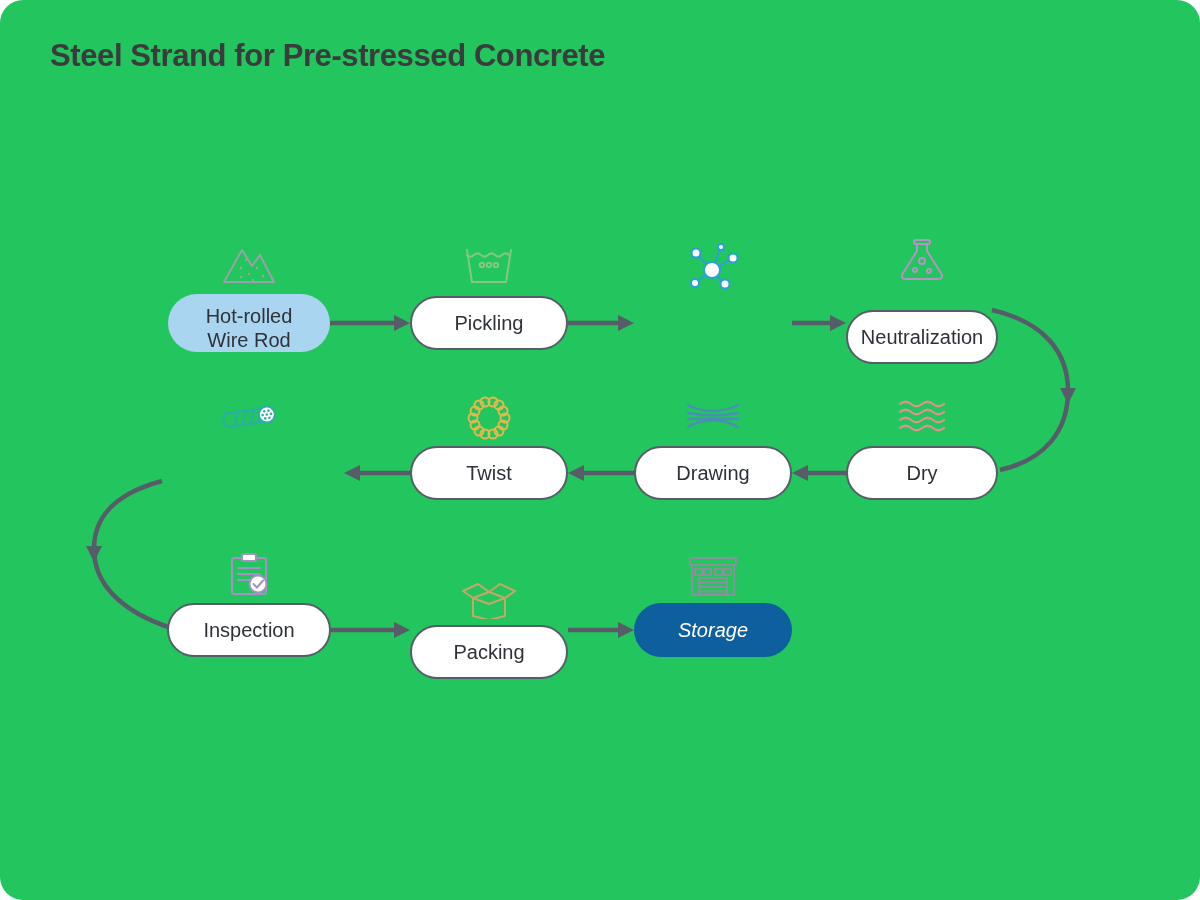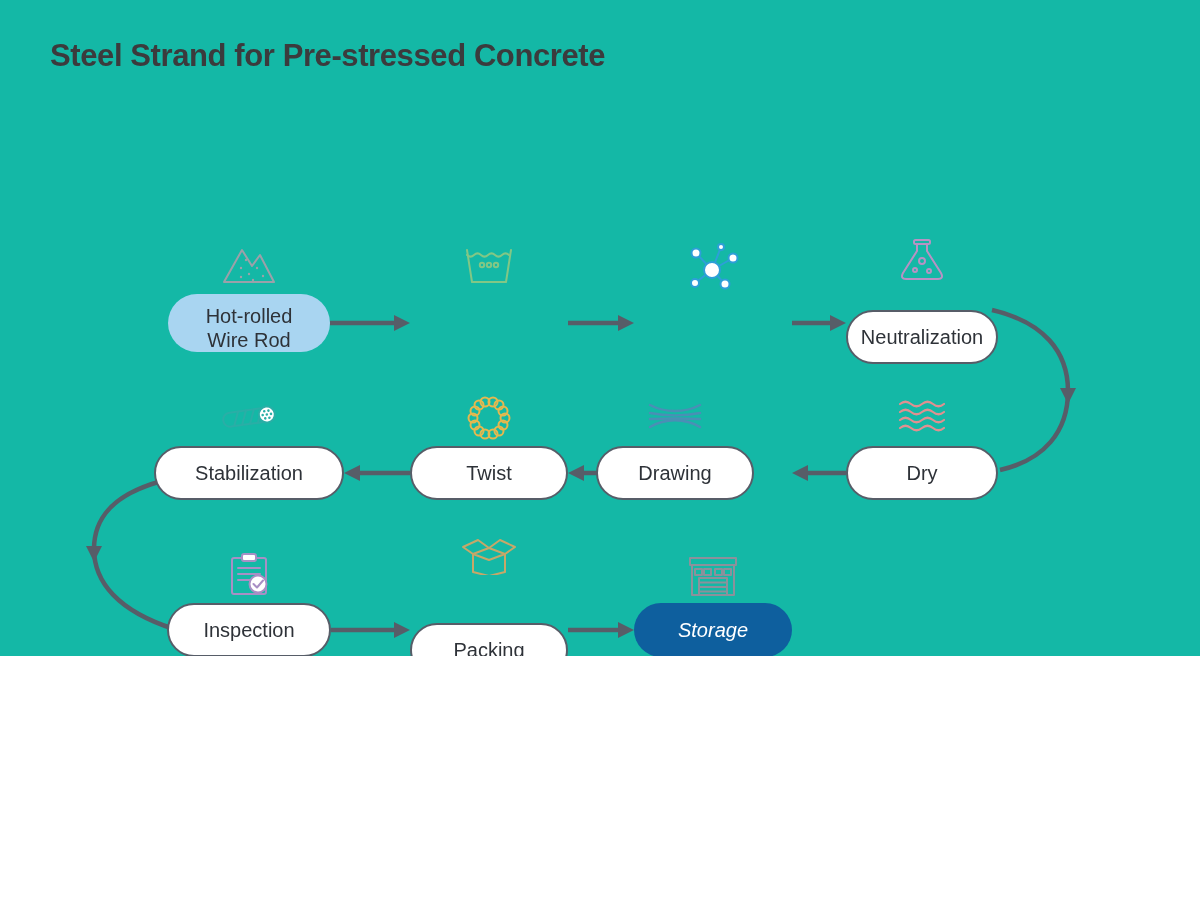--- a/index.html
+++ b/index.html
@@ -1,16 +1,16 @@
 <!DOCTYPE html>
 <html><head>
 <meta charset="utf-8">
 <style>
   html,body{margin:0;padding:0;background:#ffffff;font-family:"Liberation Sans",sans-serif;}
-  .canvas{position:relative;width:1200px;height:656px;background:#14b8a6;overflow:hidden;}
+  .canvas{position:relative;width:1200px;height:900px;background:#22c55e;overflow:hidden;border-radius:23px;}
   .title{position:absolute;left:50px;top:38px;font-size:31px;font-weight:700;color:#3b3b3d;letter-spacing:-0.4px;}
   #connector-layer{position:absolute;left:0;top:0;z-index:1;}
   .node{position:absolute;z-index:2;display:flex;flex-direction:column;align-items:center;}
   .icon-box{height:48px;margin-bottom:6px;display:flex;align-items:flex-end;justify-content:center;}
   .pill{box-sizing:border-box;width:100%;background:#fff;border:2px solid #575d68;border-radius:30px;
         display:flex;align-items:center;justify-content:center;font-size:20px;color:#2e3238;
         text-align:center;white-space:pre-line;line-height:1.2;}
   .pill.start{background:#a9d5f1;border:none;align-items:flex-end;}
   .pill.end{background:#0e5f9e;border:none;color:#ffffff;}
   .conn{stroke:#575d68;stroke-width:4.5;fill:none;}
@@ -76,20 +76,23 @@
   <div class="node" style="left:410px;top:242px;width:158px;">
     <div class="icon-box">
       <svg class="icon" width="60" height="48" viewBox="0 0 60 48" stroke="#82c785" stroke-width="2" fill="none" stroke-linejoin="round" stroke-linecap="round">
         <path d="M8,8 L13,40 L47,40 L52,8"></path>
         <path d="M8,13 q3.5,3.2 7,0 t7,0 t7,0 t7,0 t7,0 t7,0"></path>
         <circle cx="23" cy="23" r="2.2"></circle>
           <circle cx="30" cy="23" r="2.2"></circle>
           <circle cx="37" cy="23" r="2.2"></circle>
       </svg>
     </div>
+    <div class="pill" style="height:54px;">
+      <span>Pickling</span>
+    </div>
   </div>
 
   <div class="node" style="left:634px;top:242px;width:158px;">
     <div class="icon-box">
       <svg class="icon" width="60" height="48" viewBox="0 0 60 48" stroke="#2d9fd8" stroke-width="2" fill="none" stroke-linecap="round">
         <line x1="29" y1="28" x2="13" y2="11"></line>
           <line x1="29" y1="28" x2="38" y2="5"></line>
         <line x1="29" y1="28" x2="50" y2="16"></line>
           <line x1="29" y1="28" x2="12" y2="41"></line>
           <line x1="29" y1="28" x2="42" y2="42"></line>
@@ -125,21 +128,21 @@
         <path d="M8,20 q5.5,-4.5 11,0 t11,0 t11,0 t11,0"></path>
         <path d="M8,28 q5.5,-4.5 11,0 t11,0 t11,0 t11,0"></path>
         <path d="M8,36 q5.5,-4.5 11,0 t11,0 t11,0 t11,0"></path>
       </svg>
     </div>
     <div class="pill" style="height:54px;">
       <span>Dry</span>
     </div>
   </div>
 
-  <div class="node" style="left:596px;top:392px;width:158px;">
+  <div class="node" style="left:634px;top:392px;width:158px;">
     <div class="icon-box">
       <svg class="icon" width="60" height="48" viewBox="0 0 60 48" stroke="#4a8fb5" stroke-width="2.5" fill="none" stroke-linecap="round">
         <path d="M5,13 C20,21 40,21 55,13"></path>
         <path d="M5,21 C20,24 40,24 55,21"></path>
         <path d="M5,27 C20,26.5 40,26.5 55,27"></path>
         <path d="M5,35 C20,26 40,26 55,35"></path>
       </svg>
     </div>
     <div class="pill" style="height:54px;">
       <span>Drawing</span>
@@ -185,43 +188,40 @@
               <circle cx="52.2" cy="25" r="1.3"></circle>
               <circle cx="50.1" cy="28.6" r="1.3"></circle>
             <circle cx="45.9" cy="28.6" r="1.3"></circle>
               <circle cx="43.8" cy="25" r="1.3"></circle>
               <circle cx="45.9" cy="21.4" r="1.3"></circle>
               <circle cx="50.1" cy="21.4" r="1.3"></circle>
           </g>
         </g>
       </svg>
     </div>
-    <div class="pill" style="height:54px;">
-      <span>Stabilization</span>
-    </div>
   </div>
 
   <div class="node" style="left:167px;top:549px;width:164px;">
     <div class="icon-box">
       <svg class="icon" width="60" height="48" viewBox="0 0 60 48" stroke="#a88fc5" stroke-width="2" fill="none" stroke-linejoin="round" stroke-linecap="round">
         <rect x="13" y="9" width="34" height="36" rx="2"></rect>
         <rect x="23" y="5" width="14" height="7" rx="2" fill="#ffffff"></rect>
         <line x1="19" y1="19" x2="41" y2="19"></line>
           <line x1="19" y1="25" x2="41" y2="25"></line>
           <line x1="19" y1="31" x2="33" y2="31"></line>
         <circle cx="39" cy="35" r="8.5" fill="#ffffff"></circle>
         <path d="M34.5,35 L38,38.5 L44,31.5"></path>
       </svg>
     </div>
     <div class="pill" style="height:54px;text-align:center;">
       <span>Inspection</span>
     </div>
   </div>
 
-  <div class="node" style="left:410px;top:527px;width:158px;gap:42px;">
+  <div class="node" style="left:410px;top:571px;width:158px;">
     <div class="icon-box">
       <svg class="icon" width="60" height="48" viewBox="0 0 60 48" stroke="#c7a768" stroke-width="2" fill="none" stroke-linejoin="round" stroke-linecap="round">
         <path d="M14,27 L14,45 L30,49 L46,45 L46,27"></path>
         <path d="M14,27 L30,33 L46,27 L30,21 Z"></path>
         <path d="M14,27 L4,20 L19,13 L30,21"></path>
         <path d="M46,27 L56,20 L41,13 L30,21"></path>
       </svg>
     </div>
     <div class="pill" style="height:54px;">
       <span>Packing</span>

